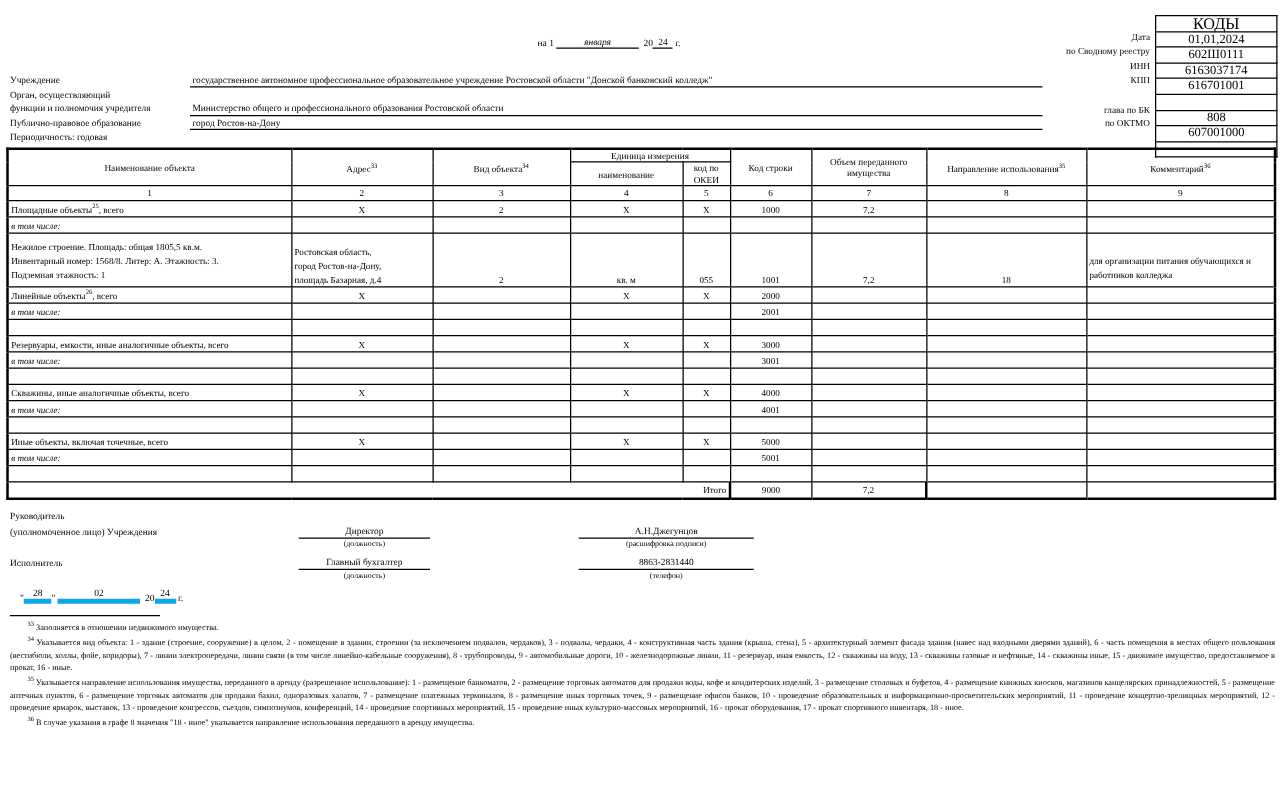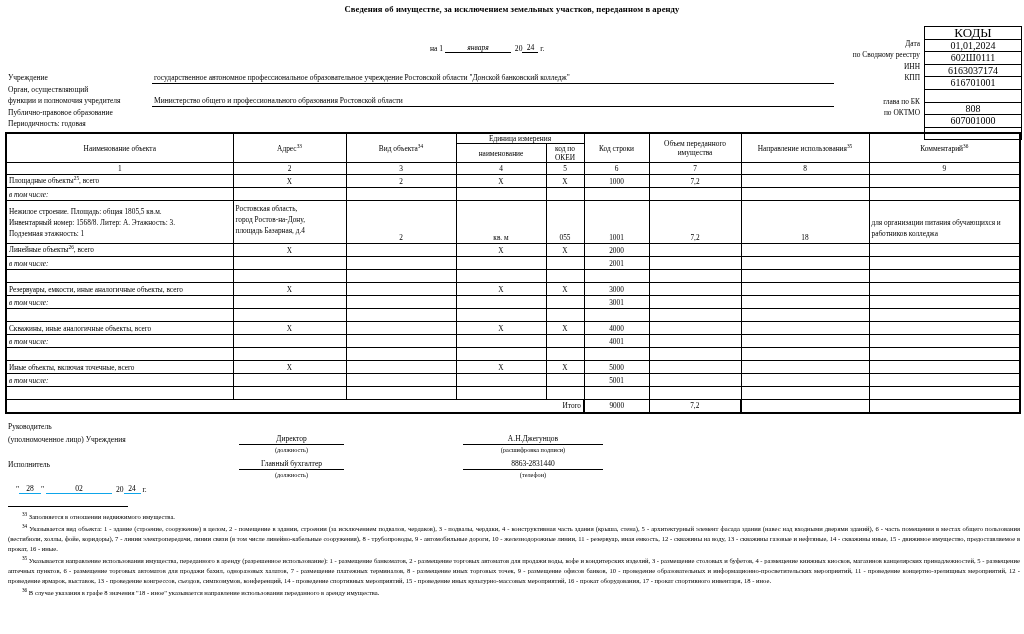--- a/index.html
+++ b/index.html
@@ -149,21 +149,21 @@
     line-height: 10px;
   }
   .sig .sub {
     position: absolute;
     text-align: center;
     font-size: 6.3px;
   }
   .date-bottom { position: absolute; left: 8px; top: 62px; font-size: 7.6px; white-space: nowrap; }
   .date-bottom .ul2 {
     display: inline-block;
-    border-bottom: 1px solid #0ea5e9;
+    border-bottom: 4px solid #0ea5e9;
     text-align: center;
     vertical-align: bottom;
   }
   .d-day { width: 22px; }
   .d-mon { width: 66px; }
   .d-yr  { width: 17px; }
 
   
   .fn-rule {
     width: 120px; height: 0;
@@ -183,21 +183,20 @@
     text-align: justify;
     text-indent: 14px;
   }
   .footnotes .fnum { font-size: 5.2px; vertical-align: super; }
 </style>
 </head>
 <body>
 
 <div class="page">
 
-  <div class="doc-title">Сведения об имуществе, за исключением земельных участков, переданном в аренду</div>
 
   <div class="header-zone">
 
     <div class="date-line">
       <span>на 1</span>
       <span class="ul u-month">января</span>
       &nbsp;<span>20</span><span class="ul u-year">24</span>
       <span>г.</span>
     </div>
 
@@ -251,20 +250,21 @@
       <div>Орган, осуществляющий</div>
       <div>функции и полномочия учредителя</div>
       <div>Публично-правовое образование</div>
       <div>Периодичность: годовая</div>
     </div>
 
     <div class="org-values">
       <div class="vline">государственное автономное профессиональное образовательное  учреждение Ростовской области "Донской банковский колледж"</div>
       <div class="gap">&nbsp;</div>
       <div class="vline">Министерство общего и профессионального образования Ростовской области</div>
+      <div class="vline">город Ростов-на-Дону</div>
     </div>
   </div>
 
   <table class="main">
     <colgroup>
       <col style="width:227px">
         <col style="width:113px">
         <col style="width:110px">
       <col style="width:90px">
         <col style="width:38px">
@@ -326,21 +326,21 @@
           <td class="c"></td>
           <td class="c"></td>
           <td class="c"></td>
           <td class="c"></td>
           <td class="c"></td>
           <td class="c"></td>
           <td class="l thick-r"></td>
         </tr>
         <tr class="rowtall">
           <td class="l thick-l"><span class="cellwrap">Нежилое строение. Площадь: общая 1805,5 кв.м.<br>Инвентарный номер: 1568/8. Литер: А. Этажность: 3.<br>Подземная этажность: 1</span></td>
-          <td class="c" style="text-align:left;vertical-align:bottom;padding-bottom:7px"><span class="cellwrap">Ростовская область,<br>город Ростов-на-Дону,<br>площадь Базарная, д.4</span></td>
+          <td class="c" style="text-align:left;vertical-align:bottom;padding-bottom:0"><span class="cellwrap">Ростовская область,<br>город Ростов-на-Дону,<br>площадь Базарная, д.4</span></td>
           <td class="c" style="vertical-align:bottom"><span class="cellwrap">2</span></td>
           <td class="c" style="vertical-align:bottom"><span class="cellwrap">кв. м</span></td>
           <td class="c" style="vertical-align:bottom"><span class="cellwrap">055</span></td>
           <td class="c" style="vertical-align:bottom"><span class="cellwrap">1001</span></td>
           <td class="c" style="vertical-align:bottom"><span class="cellwrap">7,2</span></td>
           <td class="c" style="vertical-align:bottom"><span class="cellwrap">18</span></td>
           <td class="l thick-r" style="vertical-align:bottom;padding-bottom:4px"><span class="cellwrap">для организации питания обучающихся и работников колледжа</span></td>
         </tr>
         <tr class="rowstd">
           <td class="l thick-l"><span class="cellwrap">Линейные объекты</span><span class="sup">26</span><span>, всего</span></td>

